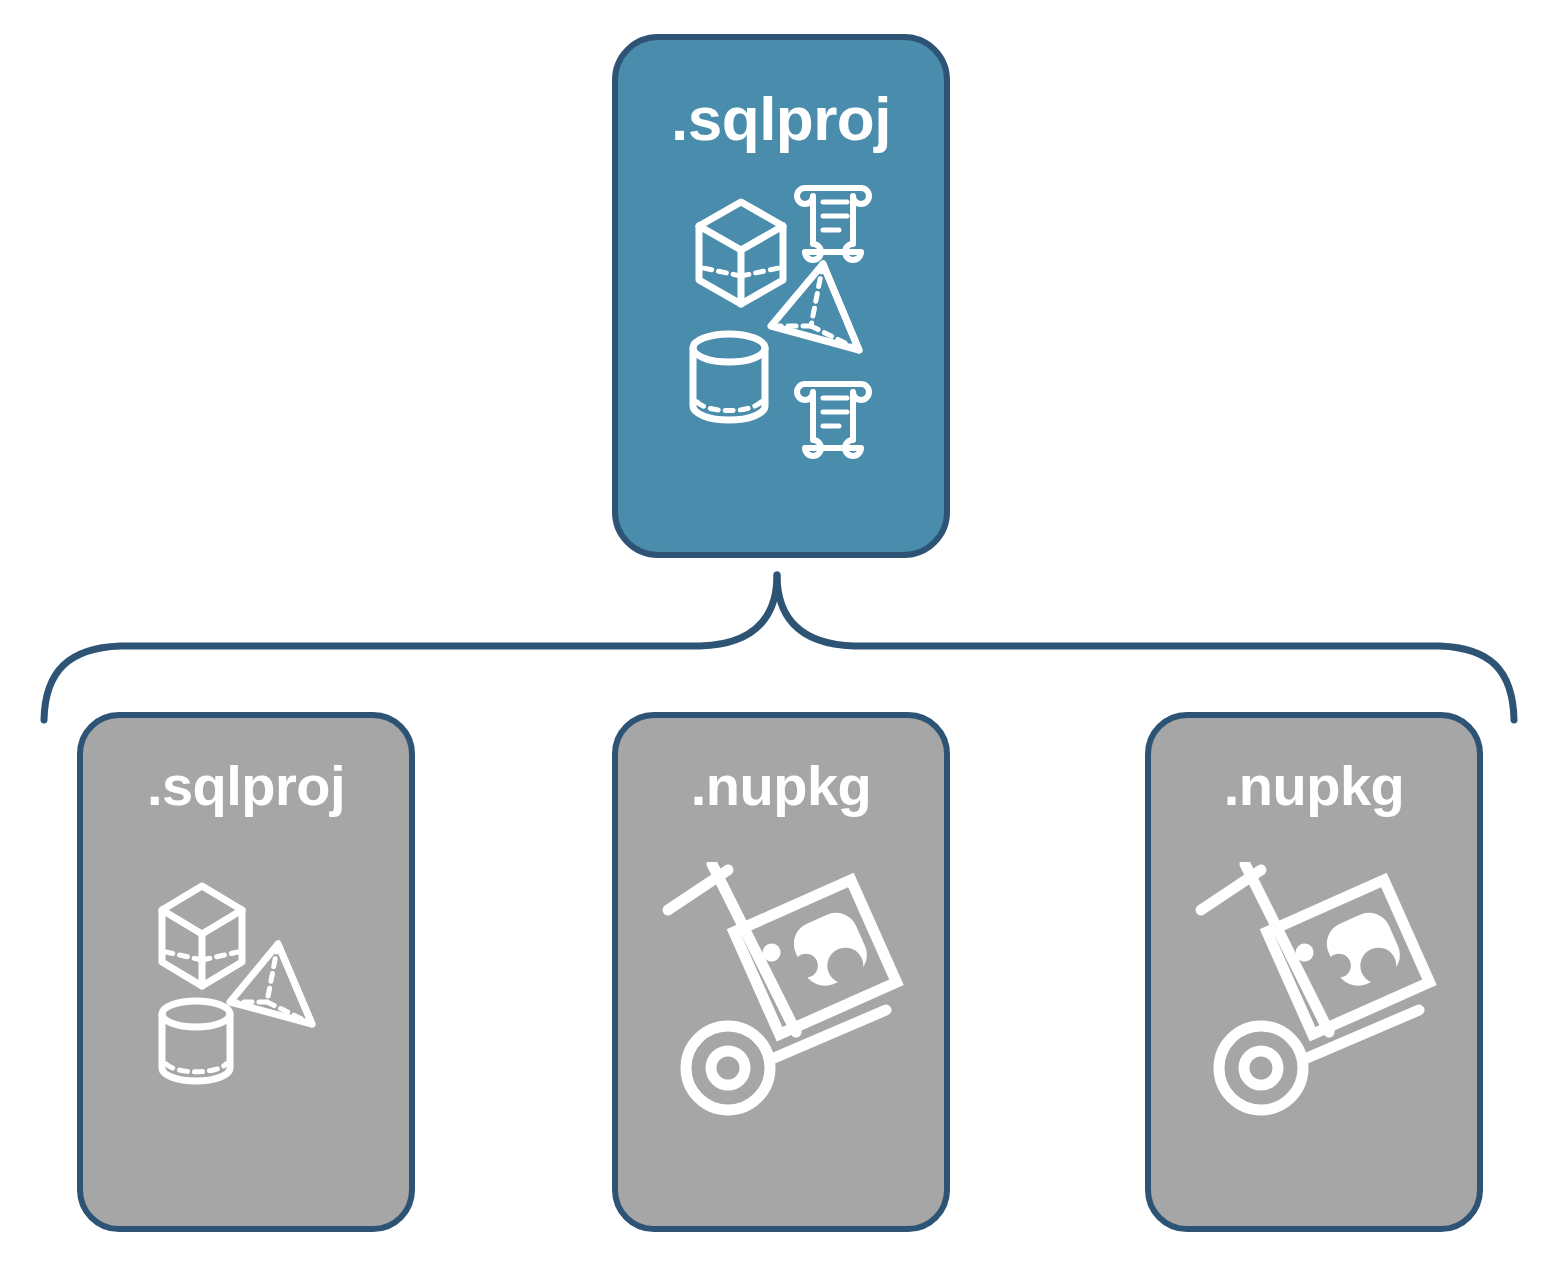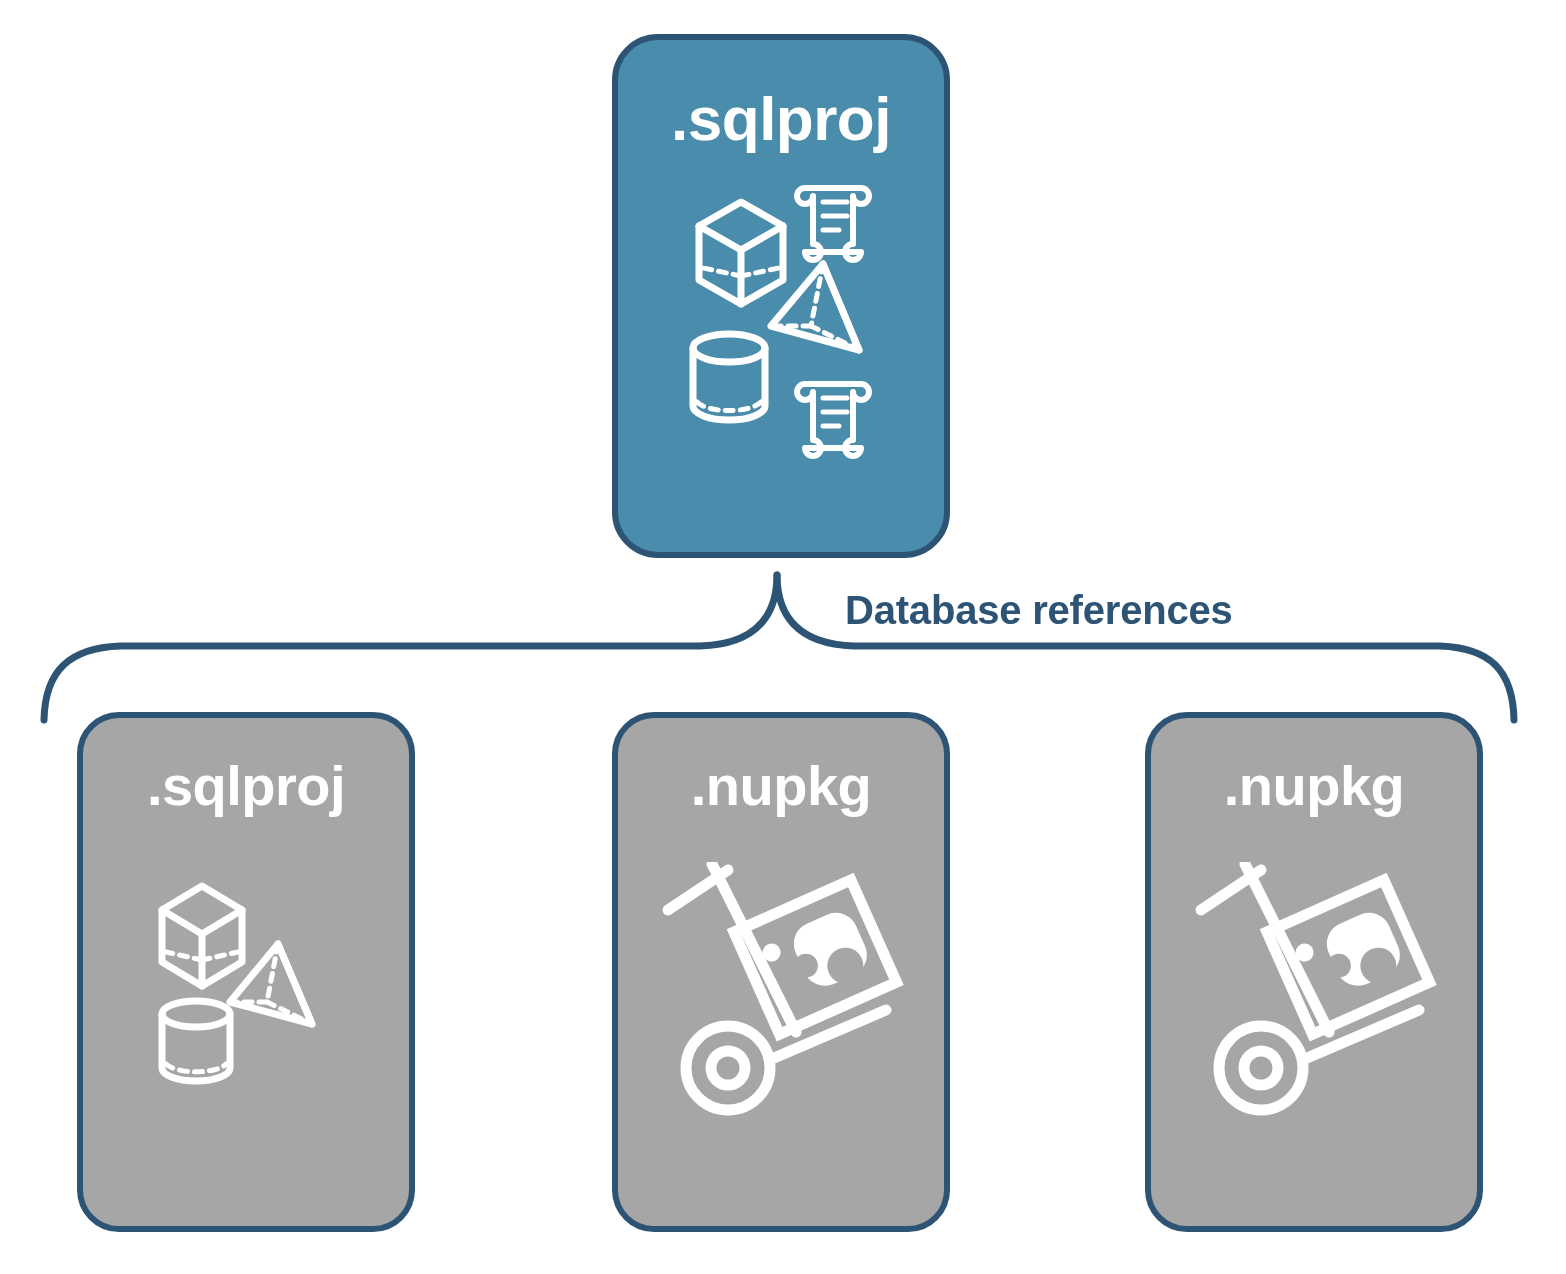--- a/index.html
+++ b/index.html
@@ -172,21 +172,20 @@
     <path d="M777,35
              C777,72 760,104 700,106
              L120,106
              C70,108 45,130 44,180" fill="none" stroke="#2d5474" stroke-width="7" stroke-linecap="round"></path>
     <path d="M777,35
              C777,72 794,104 854,106
              L1440,106
              C1490,108 1513,130 1514,180" fill="none" stroke="#2d5474" stroke-width="7" stroke-linecap="round"></path>
   </svg>
 
-  <div class="ref-label">Database references</div>
 
   <div class="card card-bl">
     <div class="card-title">.sqlproj</div>
     <div class="icon-area">
       <svg class="icon-svg bl-shapes" width="200" height="220" viewBox="0 0 200 220">
         <g fill="none" stroke="#ffffff" stroke-width="7" stroke-linejoin="round" stroke-linecap="round">
           <g>
             <polygon points="16,36 56,12 96,36 96,88 56,112 16,88" fill="none"></polygon>
             <polyline points="16,36 56,60 96,36"></polyline>
             <line x1="56" y1="60" x2="56" y2="112"></line>

